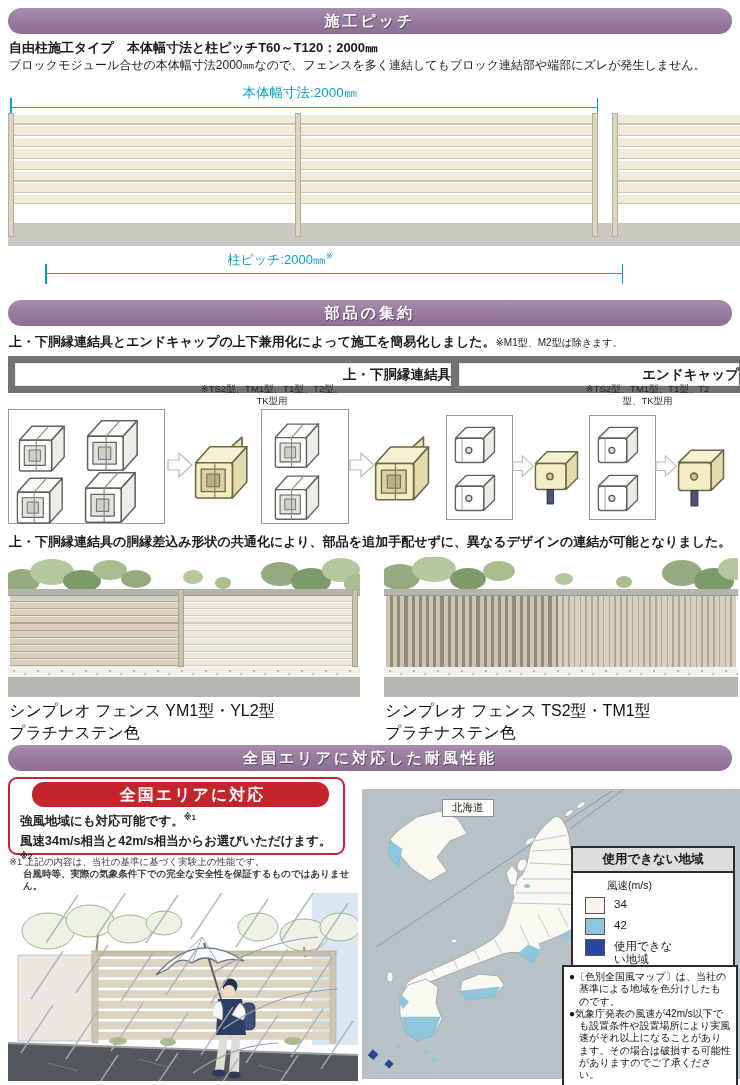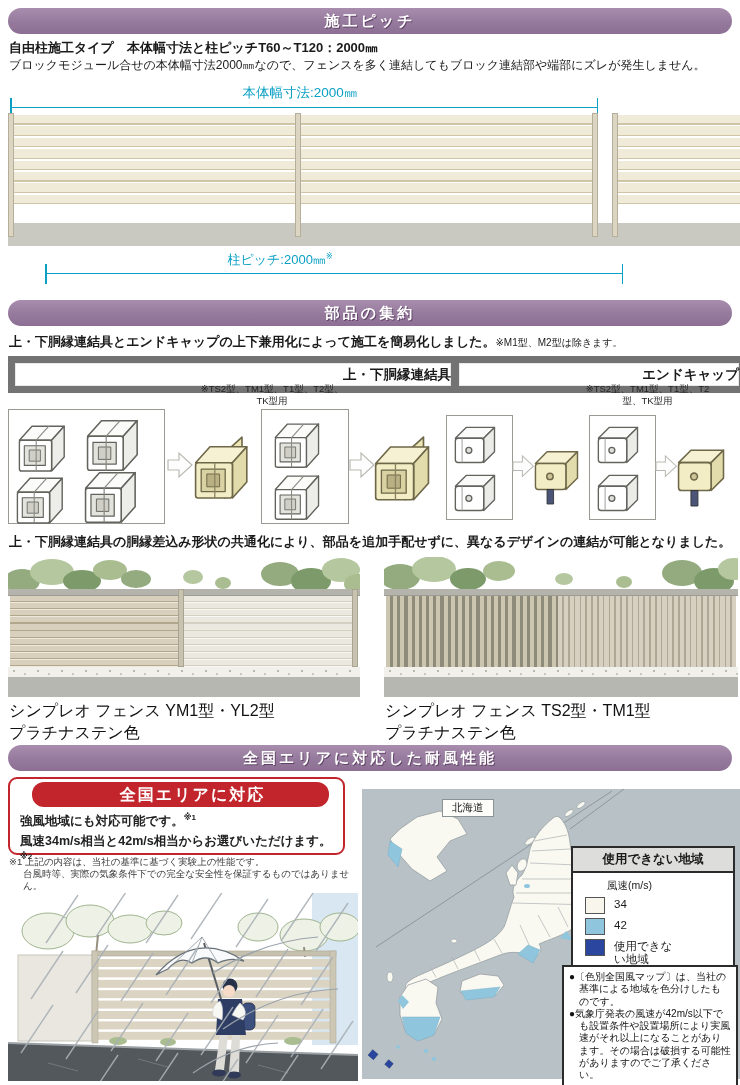--- a/index.html
+++ b/index.html
@@ -52,21 +52,21 @@
   .ph-base{position:absolute;left:0;right:0;top:120px;height:20px;background:#b7b7b1;}
   .caption{position:absolute;top:700px;font-size:16px;line-height:1.35;color:#111;}
 
   
   .redbox{position:absolute;left:8px;top:777px;width:333px;height:74px;border:2px solid #c2262c;border-radius:9px;background:#fff;}
   .redbox-head{position:absolute;left:22px;right:14px;top:3px;height:25px;background:#c2262c;border-radius:12px;
        color:#fff;font-weight:bold;font-size:16px;text-align:center;line-height:25px;letter-spacing:2px;padding-left:24px;}
   .redbox-body{position:absolute;left:10px;top:33px;font-size:12.5px;font-weight:bold;color:#222;line-height:1.55;}
   .sup{font-size:8px;vertical-align:super;}
   .s3-notes{position:absolute;left:9px;top:856px;width:345px;font-size:9.5px;color:#3a3a3a;line-height:1.25;}
-  .s3-notes .ind{padding-left:14px;}
+  .s3-notes .ind{padding-left:14px;font-weight:bold;}
 
   .illus{position:absolute;left:8px;top:893px;width:350px;height:188px;}
 
   .mappanel{position:absolute;left:362px;top:789px;width:378px;height:290px;background:#b7c1c6;}
   .regionlabel{position:absolute;left:80px;top:10px;background:#fdfdf9;border:1px solid #8b9296;
        font-size:10.5px;padding:1px 9px;color:#111;}
   .legend{position:absolute;right:5px;top:57px;width:160px;background:#fff;border:2px solid #2b2b2b;}
   .legend-head{background:#dddddb;border-bottom:2px solid #2b2b2b;font-size:12.5px;font-weight:bold;
        text-align:center;padding:3px 0;}
   .legend-unit{font-size:10.5px;margin:6px 0 2px 34px;}

